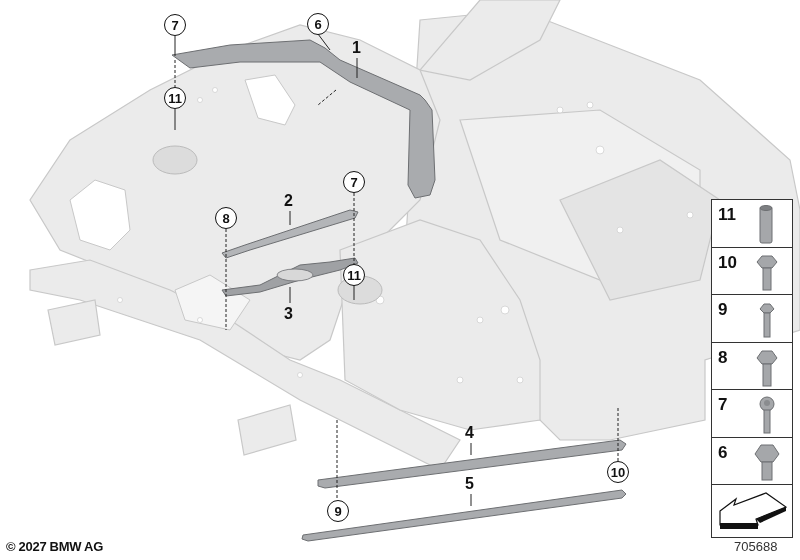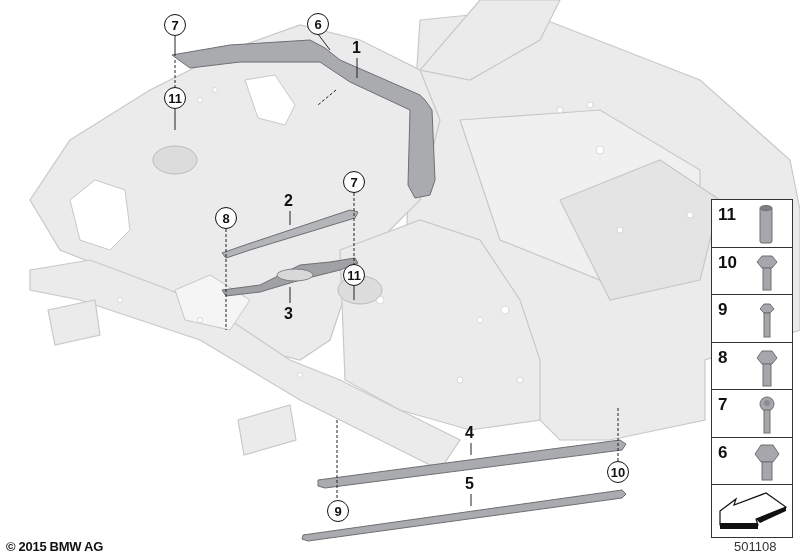--- a/index.html
+++ b/index.html
@@ -179,15 +179,15 @@
     </div>
     <div class="legend-arrow">
       <svg width="74" height="42">
         <polygon points="4,20 20,8 18,14 50,2 70,16 40,28 42,34 4,34" fill="#ffffff" stroke="#111" stroke-width="1.2"></polygon>
         <polygon points="40,28 70,16 70,20 44,32" fill="#111"></polygon>
         <rect x="4" y="32" width="38" height="6" fill="#111"></rect>
       </svg>
     </div>
   </div>
 
-  <div class="diagram-number">501108</div>
-  <div class="copyright">© 2015 BMW AG</div>
+  <div class="diagram-number">705688</div>
+  <div class="copyright">© 2027 BMW AG</div>
 </div>
 
 </body></html>

